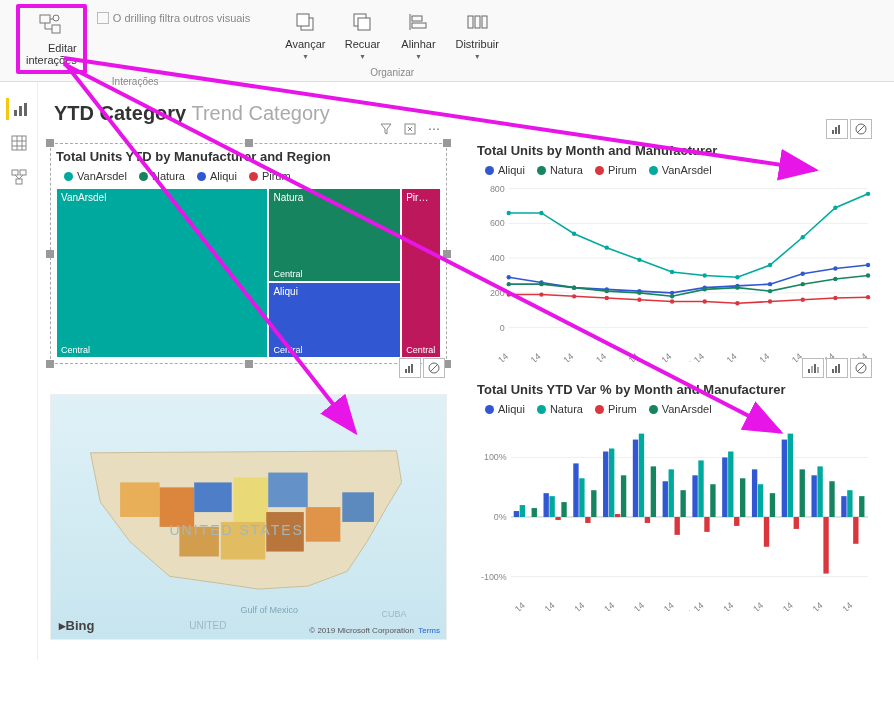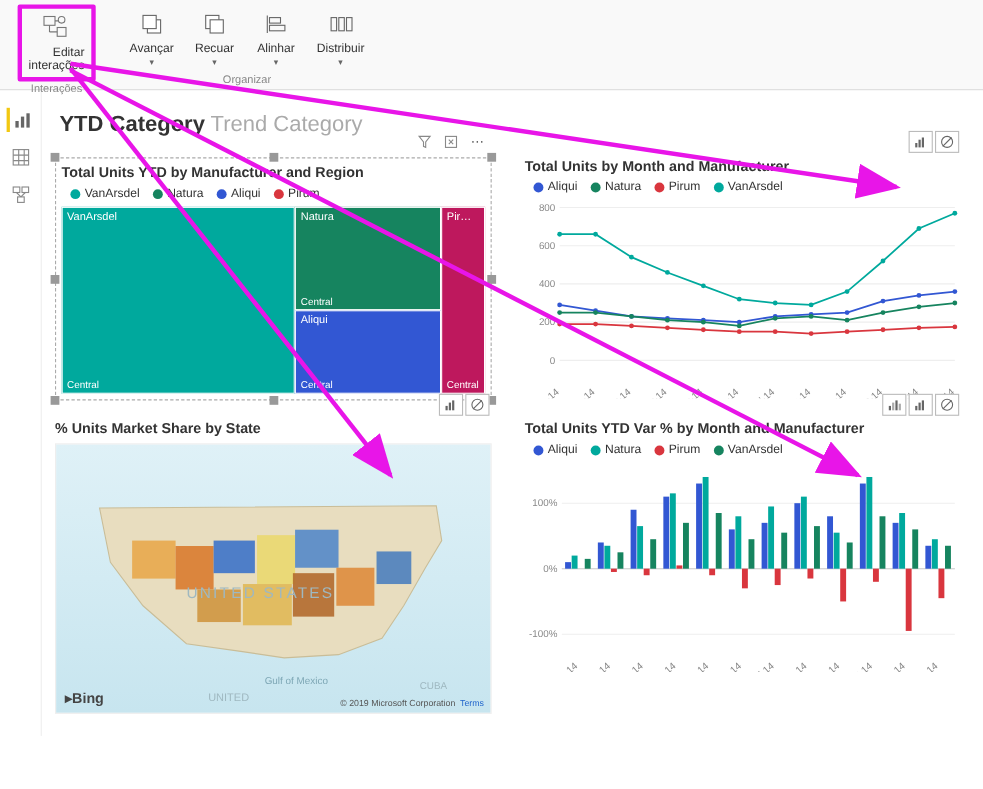--- a/index.html
+++ b/index.html
@@ -57,21 +57,21 @@
   .tm-col { display: flex; flex-direction: column; }
   .tm-cell { position: relative; padding: 3px 4px; border: 1px solid #fff; }
   .tm-cell .region-lbl { position: absolute; bottom: 2px; left: 4px; font-size: 9px; }
   
   
   .linechart { height: 180px; position: relative; }
   .linechart svg { width: 100%; height: 100%; }
   .axis-tick { font-size: 9px; fill: #888; }
   
   
-  .map { height: 246px; background: linear-gradient(#dff1f7, #c7e5ef); position: relative; border: 1px solid #eee; overflow: hidden; }
+  .map { height: 246px; background: linear-gradient(#dff1f7, #c7e5ef); position: relative; border: 1px solid #eee; overflow: hidden; margin-top: 12px; }
   .map-logo { position: absolute; bottom: 6px; left: 8px; font-size: 13px; font-weight: bold; color: #444; text-align: center; }
   .map-copy { position: absolute; bottom: 4px; right: 6px; font-size: 8px; color: #555; }
   .map-copy a { color: #2266cc; text-decoration: none; }
   .map-label { position: absolute; top: 52%; left: 30%; font-size: 14px; color: #9fb8c0; letter-spacing: 2px; }
   
   
   .barchart { height: 190px; position: relative; }
   .barchart svg { width: 100%; height: 100%; }
   
   
@@ -89,20 +89,24 @@
               <rect x="3" y="3" width="10" height="8" fill="none" stroke="#777"></rect>
               <rect x="15" y="13" width="8" height="8" fill="none" stroke="#777"></rect>
               <circle cx="19" cy="6" r="3" fill="none" stroke="#777"></circle>
               <line x1="13" y1="7" x2="16" y2="7" stroke="#777"></line>
               <line x1="8" y1="11" x2="8" y2="17" stroke="#777"></line>
               <line x1="8" y1="17" x2="15" y2="17" stroke="#777"></line>
             </svg>
         </div>
         <div class="lbl" style="white-space:pre-line">Editar
 interações</div>
+      </div>
+      <div class="ribbon-checkbox" style="align-self:flex-start;margin-top:4px">
+        <span style="width:12px;height:12px;border:1px solid #bbb;display:inline-block"></span>
+        <span>O drilling filtra outros visuais</span>
       </div>
     </div>
     <div class="ribbon-group-label">Interações</div>
   </div>
 
   <div class="ribbon-sep"></div>
 
   <div class="ribbon-group">
     <div class="ribbon-group-buttons">
       <div class="ribbon-big-btn">
@@ -368,21 +372,20 @@
                 <rect x="8" y="3" width="2" height="9" fill="#666"></rect>
               </svg>
             </div>
           <div class="ic-btn">
               <svg width="14" height="14">
                 <circle cx="7" cy="7" r="5" fill="none" stroke="#666"></circle>
                 <line x1="3" y1="11" x2="11" y2="3" stroke="#666"></line>
               </svg>
             </div>
         </div>
-        <div class="visual-title">% Units Market Share by State</div>
         <div class="map">
           <svg viewBox="0 0 400 210" style="width:100%;height:100%;position:absolute;top:0;left:0">
             <path d="M40 40 L350 38 L355 70 L340 95 L320 130 L300 160 L260 175 L210 178 L170 172 L120 165 L80 130 L50 90 Z" fill="#e8ddbf" stroke="#c9bd98"></path>
             <rect x="70" y="70" width="40" height="35" fill="#e8a94d" opacity="0.9"></rect>
             <rect x="110" y="75" width="35" height="40" fill="#d97b2f" opacity="0.9"></rect>
             <rect x="145" y="70" width="38" height="30" fill="#3d73c9" opacity="0.9"></rect>
             <rect x="185" y="65" width="35" height="45" fill="#ead86f" opacity="0.9"></rect>
             <rect x="220" y="60" width="40" height="35" fill="#5488c9" opacity="0.9"></rect>
             <rect x="130" y="115" width="40" height="30" fill="#cf9640" opacity="0.9"></rect>
             <rect x="172" y="110" width="45" height="38" fill="#e0b857" opacity="0.9"></rect>

